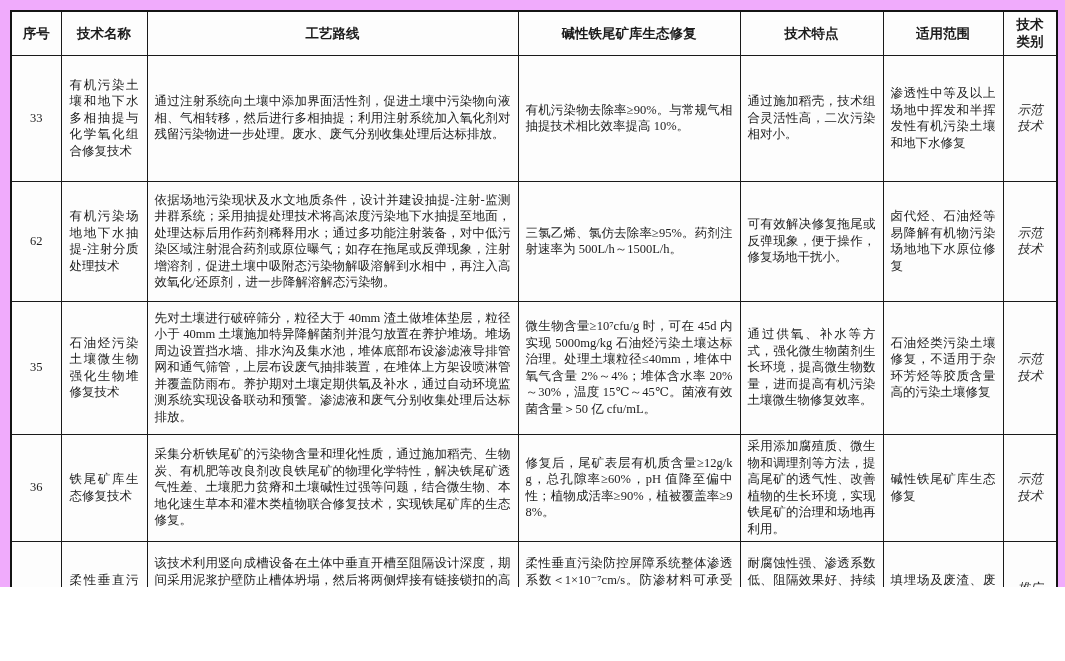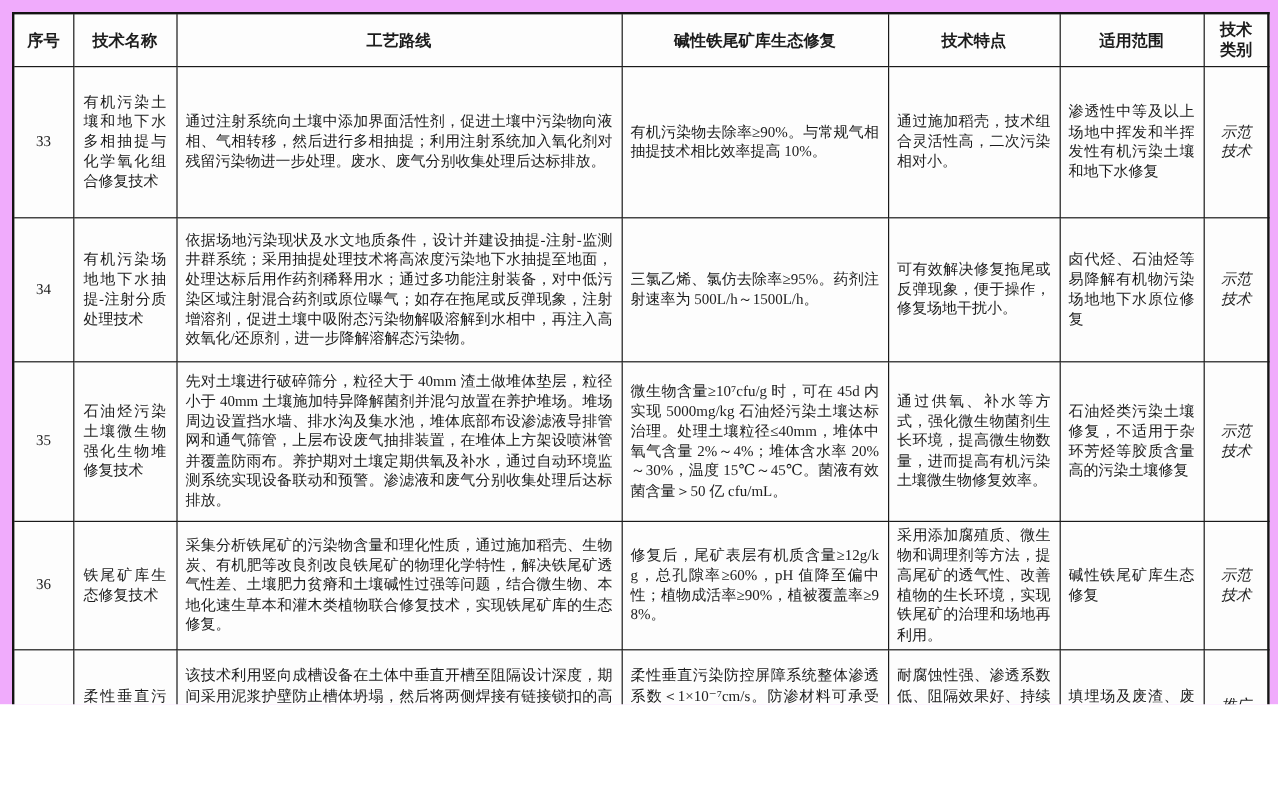--- a/index.html
+++ b/index.html
@@ -83,21 +83,21 @@
         <td class="c-name">有机污染土壤和地下水多相抽提与化学氧化组合修复技术</td>
         <td class="c-process">通过注射系统向土壤中添加界面活性剂，促进土壤中污染物向液相、气相转移，然后进行多相抽提；利用注射系统加入氧化剂对残留污染物进一步处理。废水、废气分别收集处理后达标排放。</td>
         <td class="c-ind">有机污染物去除率≥90%。与常规气相抽提技术相比效率提高 10%。</td>
         <td class="c-feat">通过施加稻壳，技术组合灵活性高，二次污染相对小。</td>
         <td class="c-scope">渗透性中等及以上场地中挥发和半挥发性有机污染土壤和地下水修复</td>
         <td class="c-cat">
             <div class="narrow2">示范技术</div>
           </td>
       </tr>
       <tr class="r34">
-        <td class="c-index">34</td>
+        <td class="c-index">62</td>
         <td class="c-name">有机污染场地地下水抽提-注射分质处理技术</td>
         <td class="c-process">依据场地污染现状及水文地质条件，设计并建设抽提-注射-监测井群系统；采用抽提处理技术将高浓度污染地下水抽提至地面，处理达标后用作药剂稀释用水；通过多功能注射装备，对中低污染区域注射混合药剂或原位曝气；如存在拖尾或反弹现象，注射增溶剂，促进土壤中吸附态污染物解吸溶解到水相中，再注入高效氧化/还原剂，进一步降解溶解态污染物。</td>
         <td class="c-ind">三氯乙烯、氯仿去除率≥95%。药剂注射速率为 500L/h～1500L/h。</td>
         <td class="c-feat">可有效解决修复拖尾或反弹现象，便于操作，修复场地干扰小。</td>
         <td class="c-scope">卤代烃、石油烃等易降解有机物污染场地地下水原位修复</td>
         <td class="c-cat">
             <div class="narrow2">示范技术</div>
           </td>
       </tr>
       <tr class="r35">

